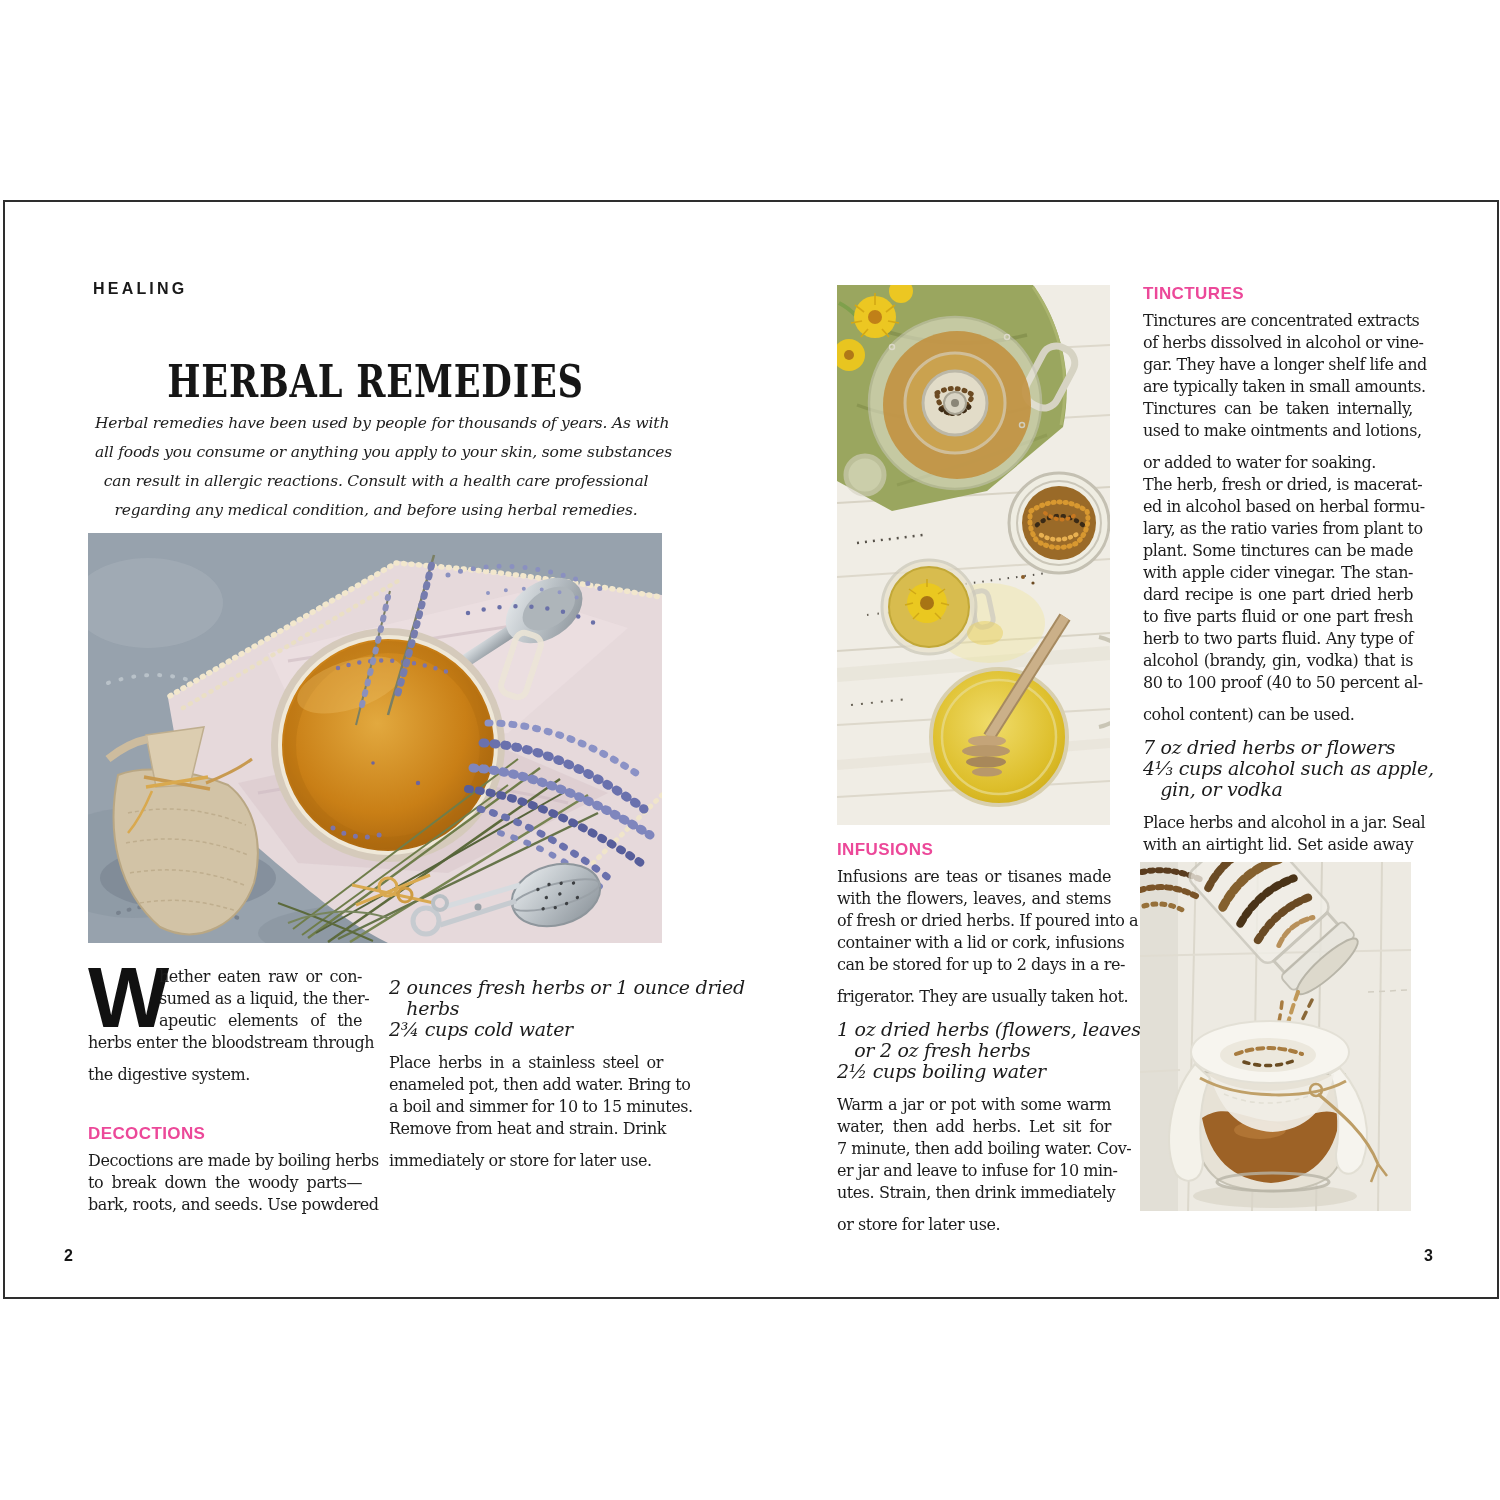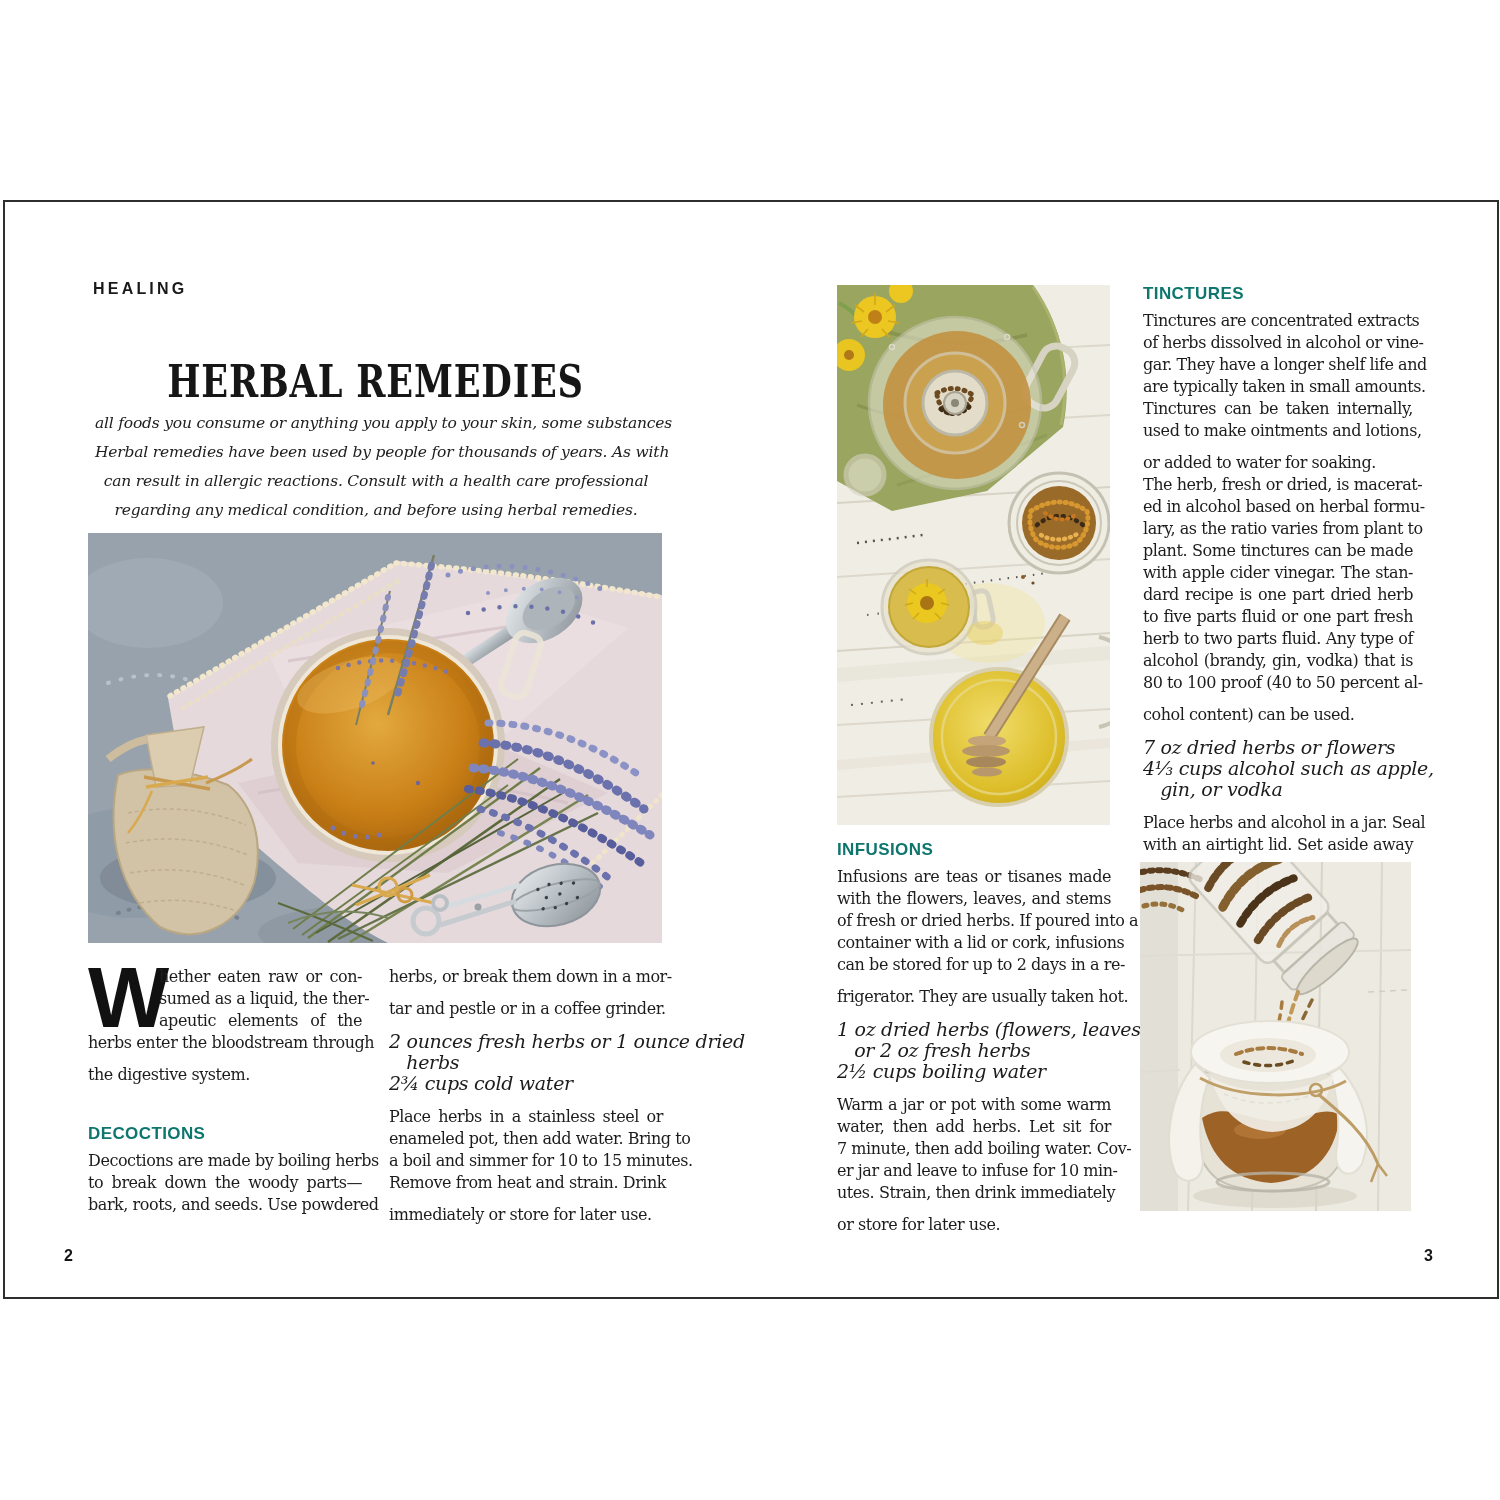--- a/index.html
+++ b/index.html
@@ -30,21 +30,21 @@
   .col { position:absolute; font-size:16px; line-height:22px; letter-spacing:-0.45px; }
   .just .line, .para .line { text-align:justify; text-align-last:justify; }
   .para .line.last { text-align-last:left;margin-top:10px; }
   .recipe { font-style:italic; font-size:19px; line-height:21px; letter-spacing:-0.3px; margin-top:11px; }
   .recipe .line { text-align:left; }
   .method { margin-top:12px; }
   .gap0 { margin-top:0; }
   h3.shead {
     font-family:"Liberation Sans", sans-serif; font-weight:bold;
     font-size:17px; line-height:20px; letter-spacing:0.4px;
-    margin:0 0 6px 0; color:#0f766e;
+    margin:0 0 6px 0; color:#ec4899;
   }
   h3.shead.spaced { margin-top:38px; }
   .dropcap {
     float:left; width:71px; height:64px; overflow:visible;
     font-family:"Liberation Sans", sans-serif; font-weight:bold;
     font-size:86px; line-height:62px; letter-spacing:-2px; color:#111;
   }
   .pagenum {
     position:absolute; font-family:"Liberation Sans", sans-serif;
     font-weight:bold; font-size:16px; color:#161616;
@@ -56,22 +56,22 @@
 
 <div class="canvas">
 
   <div class="frame"></div>
 
   <div class="eyebrow">HEALING</div>
 
   <h1 class="title" style="margin:0;">HERBAL REMEDIES</h1>
 
   <div class="intro center">
+      <div class="line">Herbal remedies have been used by people for thousands of years. As with</div>
       <div class="line">all foods you consume or anything you apply to your skin, some substances</div>
-      <div class="line">Herbal remedies have been used by people for thousands of years. As with</div>
       <div class="line">can result in allergic reactions. Consult with a health care professional</div>
       <div class="line last">regarding any medical condition, and before using herbal remedies.</div>
     </div>
 
   <svg class="photo" style="left:88px; top:533px;" width="574" height="410" viewBox="0 0 574 410" role="img" aria-label="Overhead view of a glass cup of amber lavender tea on pink linen napkins with dried lavender sprigs, a burlap sachet tied with twine, a silver spoon, and a mesh tea strainer on gray stone">
     <defs>
       <radialGradient id="tea" cx="0.45" cy="0.4" r="0.75">
         <stop offset="0" stop-color="#e2a93f"></stop>
           <stop offset="0.55" stop-color="#c97f16"></stop>
           <stop offset="1" stop-color="#94550a"></stop>
@@ -201,24 +201,20 @@
       </div>
     <h3 class="shead spaced">DECOCTIONS</h3>
     <div class="para">
         <div class="line">Decoctions are made by boiling herbs</div>
         <div class="line">to break down the woody parts—</div>
         <div class="line">bark, roots, and seeds. Use powdered</div>
       </div>
   </div>
 
   <div class="col" style="left:389px; top:966px; width:274px;">
-    <div class="para">
-        <div class="line">herbs, or break them down in a mor-</div>
-        <div class="line last">tar and pestle or in a coffee grinder.</div>
-      </div>
     <div class="recipe">
         <div class="line">2 ounces fresh herbs or 1 ounce dried</div>
         <div class="line">&nbsp;&nbsp;&nbsp;herbs</div>
         <div class="line last">2¾ cups cold water</div>
       </div>
     <div class="para method">
         <div class="line">Place herbs in a stainless steel or</div>
         <div class="line">enameled pot, then add water. Bring to</div>
         <div class="line">a boil and simmer for 10 to 15 minutes.</div>
         <div class="line">Remove from heat and strain. Drink</div>

